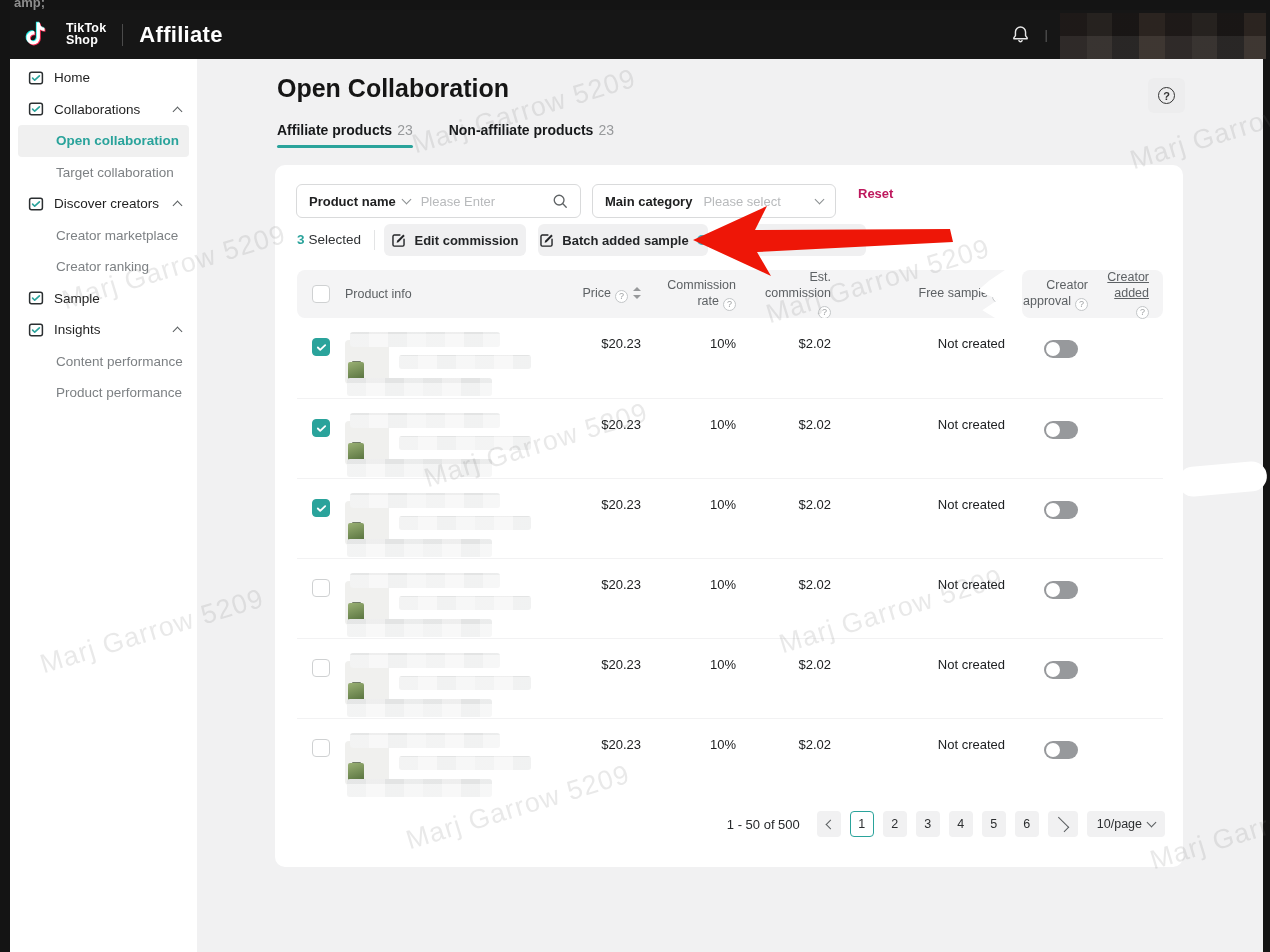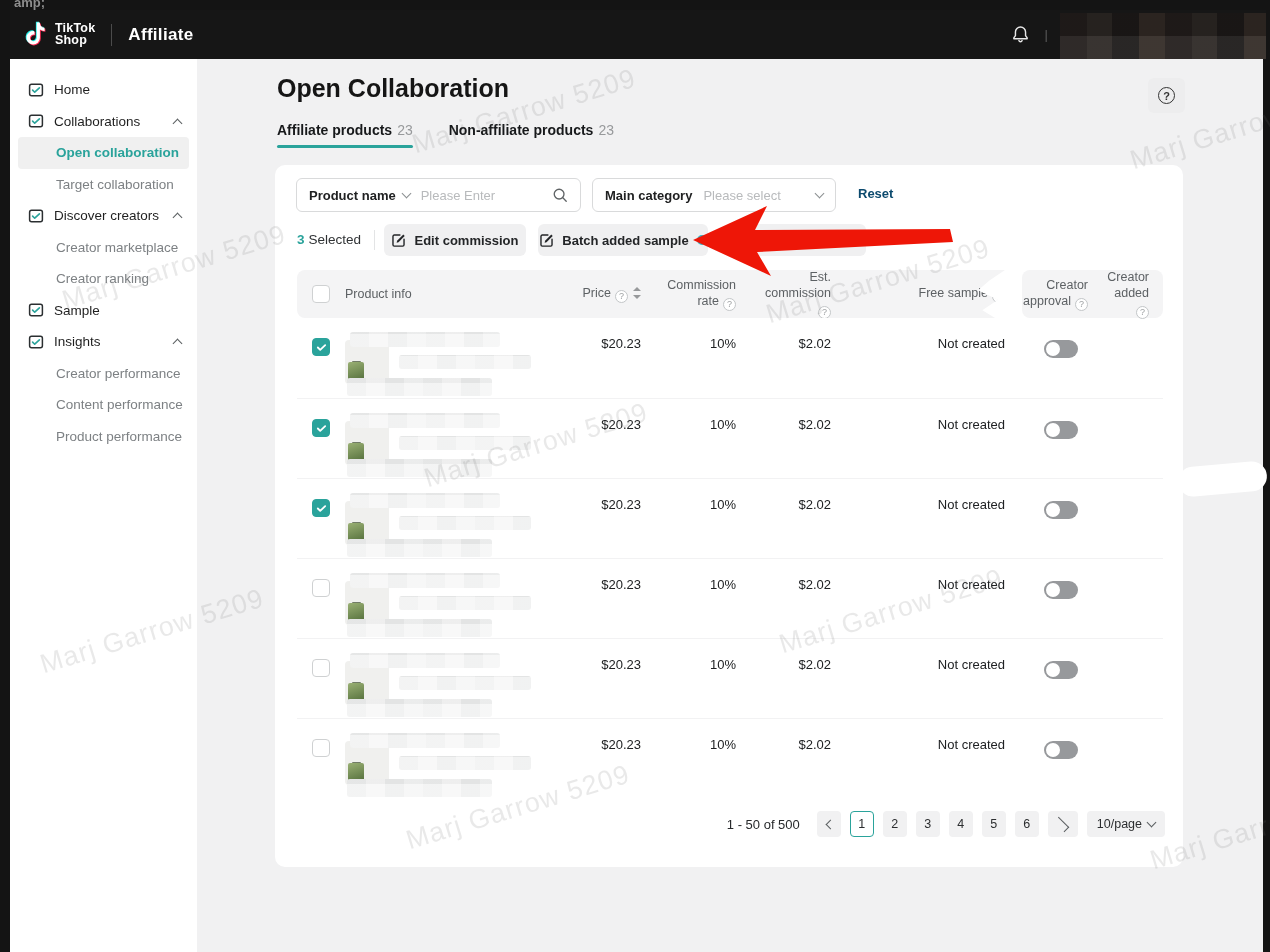--- a/index.html
+++ b/index.html
@@ -6,34 +6,34 @@
   html,body { width:1270px; height:952px; }
   body {
     position:relative; overflow:hidden; background:#141414;
     font-family:"Liberation Sans", sans-serif;
     --accent:#2aa39b; --arrow-red:#ee1607; --ring-cyan:#35b5c6;
   }
   
   #top-fragment { position:absolute; top:-5px; left:14px; color:#8d8d8d; font-size:13px; font-weight:700; z-index:5; }
   
   .topbar { position:absolute; left:10px; top:10px; width:1256px; height:49px; background:#161616; display:flex; align-items:center; padding-left:14px; z-index:4; }
-  .logo { display:flex; align-items:center; gap:8px; }
+  .logo { display:flex; align-items:center; gap:19px; }
   .brand-text span { display:block; font-size:12.5px; font-weight:700; color:#fff; line-height:11.5px; letter-spacing:.2px; }
   .topbar-divider { width:1px; height:22px; background:#4b4b4b; margin:0 16px; }
-  .app-name { color:#fff; font-size:17px; font-weight:600; letter-spacing:.3px; }
+  .app-name { color:#fff; font-size:22px; font-weight:600; letter-spacing:.3px; }
   .topbar-right { position:absolute; right:0; top:0; height:100%; display:flex; align-items:center; }
   .bell-wrap { margin-right:14px; display:flex; }
   .user-sep { color:#5a5a5a; margin-right:12px; font-size:13px; }
   .user-blur { width:206px; height:46px; margin-top:3px; align-self:flex-start;
     background-image:
       repeating-linear-gradient(0deg, rgba(255,255,255,0.05) 0 23px, rgba(0,0,0,0.18) 23px 46px),
       repeating-linear-gradient(90deg, #241f1d 0 27px, #2e2926 27px 52px, #1e1b1a 52px 79px, #342c27 79px 105px);
   }
   
-  .sidebar { position:absolute; left:10px; top:59px; width:187px; bottom:0; background:#fff; padding-top:15px; z-index:3; }
+  .sidebar { position:absolute; left:10px; top:47px; width:187px; bottom:0; background:#fff; padding-top:15px; z-index:3; }
   .nav-item { display:flex; align-items:center; height:31.5px; padding:0 16px 0 18px; font-size:13.5px; color:#1f1f1f; cursor:pointer; }
   .nav-item .lbl { flex:1; white-space:nowrap; }
   .nav-item.child { padding-left:46px; color:#7d8184; }
   .nav-item.active { background:#f0f0f0; border-radius:4px; margin:0 8px; padding-left:38px; color:var(--accent); font-weight:700; }
   .nav-icon { width:16px; height:16px; margin-right:10px; display:inline-flex; }
   .chev { width:7px; height:7px; border-left:1.6px solid #5a5e60; border-bottom:1.6px solid #5a5e60; display:inline-block; }
   .chev.up { transform:rotate(135deg); margin-top:4px; }
   .chev.down { transform:rotate(-45deg); margin-top:-3px; }
   .chev.left { transform:rotate(45deg); margin-left:3px; }
   .chev.right { transform:rotate(225deg); margin-right:3px; }
@@ -43,27 +43,27 @@
   .hdr-btn { position:absolute; top:19px; height:35px; background:#ededee; border:none; border-radius:6px; display:flex; align-items:center; justify-content:center; font-size:13.5px; font-weight:700; color:#222; font-family:inherit; cursor:pointer; }
   #btn-auto { left:747px; width:196px; }
   #btn-help { left:951px; width:37px; }
   .help-circle { width:17px; height:17px; border:1.7px solid #333; border-radius:50%; font-size:11px; font-weight:700; display:flex; align-items:center; justify-content:center; color:#333; }
   .tabs { position:absolute; left:80px; top:63px; display:flex; gap:36px; }
   .tab { font-size:14px; font-weight:700; color:#17191b; padding-bottom:10px; position:relative; cursor:pointer; }
   .tab .cnt { color:#97999b; font-weight:500; margin-left:5px; }
   .tab.active::after { content:""; position:absolute; left:0; right:0; bottom:0; height:3px; background:var(--accent); border-radius:2px; }
   
   .card { position:absolute; left:78px; top:106px; width:908px; height:702px; background:#fff; border-radius:10px; }
-  .f-box { position:absolute; top:13px; height:34px; border:1px solid #d9dadb; border-radius:6px; display:flex; align-items:center; padding:0 12px; background:#fff; cursor:text; }
+  .f-box { position:absolute; top:19px; height:34px; border:1px solid #d9dadb; border-radius:6px; display:flex; align-items:center; padding:0 12px; background:#fff; cursor:text; }
   #f-name { left:21px; width:285px; }
   #f-cat  { left:317px; width:244px; cursor:pointer; }
   .f-field { font-size:13px; font-weight:600; color:#202122; white-space:nowrap; }
   .f-ph { font-size:13px; color:#b8babc; margin-left:11px; flex:1; white-space:nowrap; }
   .f-box .chev { border-color:#8b8f91; margin-left:7px; }
-  .reset { position:absolute; left:583px; top:21px; font-size:13px; font-weight:600; color:#0c4a6e; cursor:pointer; }
+  .reset { position:absolute; left:583px; top:21px; font-size:13px; font-weight:600; color:#be185d; cursor:pointer; }
   .sel-count { position:absolute; left:22px; top:67px; font-size:13.5px; color:#2f3234; }
   .sel-count b { color:var(--accent); font-weight:700; margin-right:4px; }
   .sel-div { position:absolute; left:99px; top:65px; width:1px; height:20px; background:#e3e4e5; }
   .act-btn { position:absolute; top:59px; height:32px; background:#f0f0f1; border:none; border-radius:6px; display:flex; align-items:center; justify-content:center; gap:8px; font-size:13px; font-weight:700; color:#232527; font-family:inherit; cursor:pointer; }
   #btn-edit { left:109px; width:142px; }
   #btn-batch { left:263px; width:170px; }
   #btn-hidden { left:449px; width:142px; }
   .ring { width:10px; height:10px; border:2.6px solid var(--ring-cyan); border-radius:50%; background:#fff; flex:none; }
   
   .table { position:absolute; left:22px; top:105px; width:866px; }
@@ -71,21 +71,21 @@
   .thead-main { position:absolute; left:0; top:0; width:708px; height:48px; background:#f4f4f5; border-radius:8px 0 0 8px; display:flex; align-items:center;
     clip-path:polygon(0 0, 100% 0, 97.8% 22%, 96.2% 42%, 99% 62%, 96.8% 84%, 98.6% 100%, 0 100%); }
   .thead-pin { position:absolute; left:725px; top:0; width:141px; height:48px; background:#f4f4f5; border-radius:8px; display:flex; align-items:center; }
   .th { font-size:12.5px; color:#5d6164; line-height:1.3; }
   .w-check { width:48px; display:flex; justify-content:center; }
   .w-prod { width:215px; }
   .w-num { width:95px; }
   .w-free { width:160px; }
   .w-gap { width:17px; }
   .w-appr { width:80px; }
-  .w-added { width:61px; }
+  .w-added { width:61px;text-decoration:underline; }
   .right { text-align:right; padding-right:14px; }
   .center { text-align:right; }
   .q { display:inline-flex; width:13px; height:13px; border:1px solid #c3c6c8; border-radius:50%; color:#9da0a2; font-size:9px; align-items:center; justify-content:center; margin-left:4px; vertical-align:-2px; background:#fff; }
   .sort { display:inline-block; width:8px; margin-left:5px; position:relative; height:12px; vertical-align:-2px; }
   .sort::before, .sort::after { content:""; position:absolute; left:0; border-left:4px solid transparent; border-right:4px solid transparent; }
   .sort::before { top:0; border-bottom:4.5px solid #97999b; }
   .sort::after { bottom:0; border-top:4.5px solid #97999b; }
   .trow { display:flex; height:80px; padding-top:14px; position:relative; }
   .trow + .trow { border-top:1px solid #f2f2f3; }
   .c { font-size:13px; color:#202224; margin-top:4px; }
@@ -205,23 +205,20 @@
       <span class="nav-icon">
         <svg viewBox="0 0 16 16" width="16" height="16">
           <rect x="1.6" y="2.2" width="12.8" height="11.6" rx="2" fill="none" stroke="#2b2f31" stroke-width="1.5"></rect>
           <path d="M4.6 8.1l2.1 2.1 4.7-4.4" stroke="#2aa39b" stroke-width="1.6" fill="none" stroke-linecap="round" stroke-linejoin="round"></path>
         </svg>
       </span>
       <span class="lbl">Insights</span>
       <span class="chev up"></span>
     </div>
     <div class="nav-item child">
-      <span class="lbl">Creator performance</span>
-    </div>
-    <div class="nav-item child">
       <span class="lbl">Content performance</span>
     </div>
     <div class="nav-item child">
       <span class="lbl">Product performance</span>
     </div>
   </nav>
 
 <main class="content">
   <h1 class="page-title">Open Collaboration</h1>
   <button class="hdr-btn" id="btn-help">

